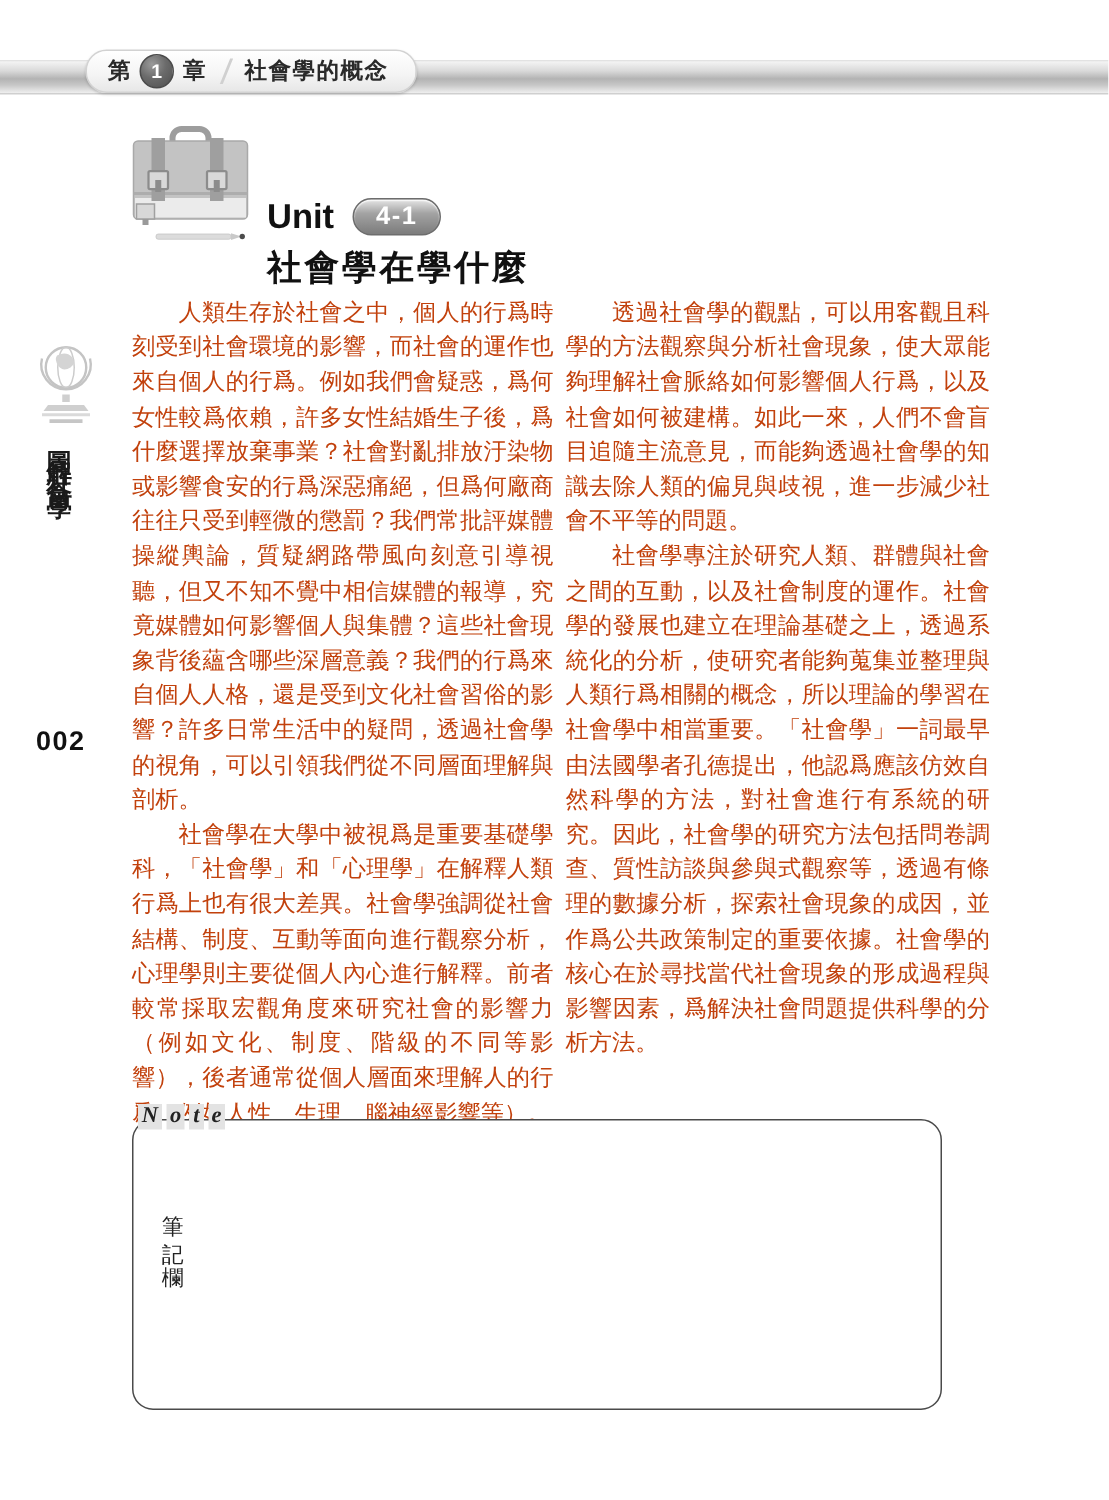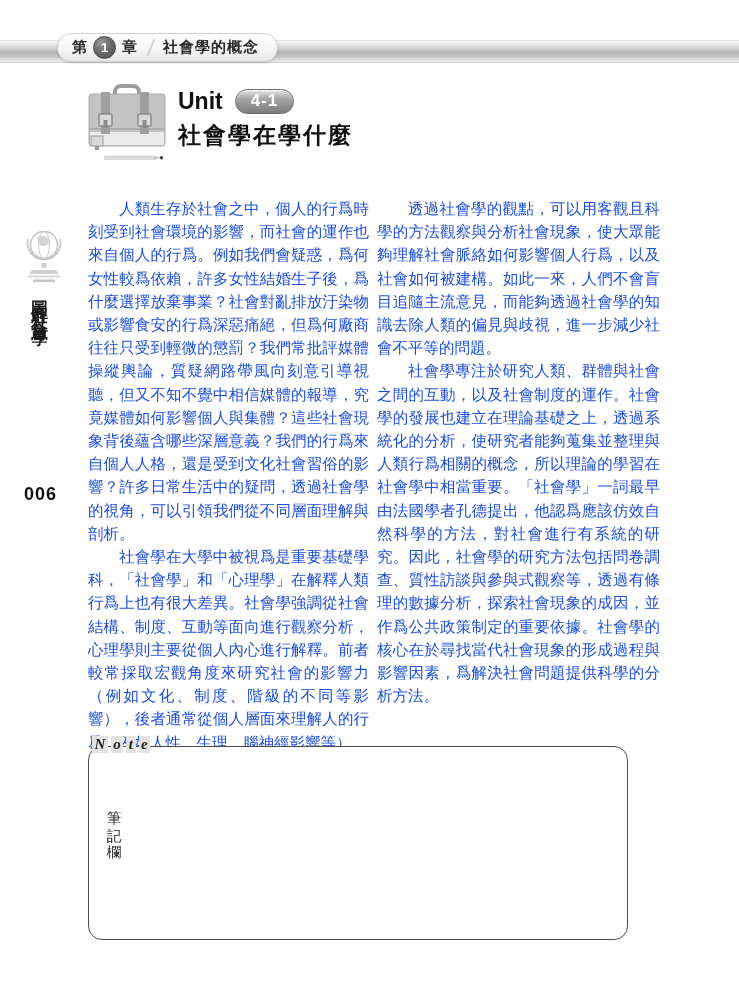--- a/index.html
+++ b/index.html
@@ -30,21 +30,21 @@
   }
   .chapter-divider{
     width:2px;height:17px;background:#d0d0d0;transform:skewX(-22deg);
     margin:0 11px 0 13px;
   }
   .chapter-title{font-size:15px;font-weight:700;color:#2a2a2a;letter-spacing:1px;}
 
   
   .unit-header{position:absolute;left:86px;top:84px;display:flex;}
   .bag-icon{width:84px;height:80px;}
-  .unit-text-block{margin-left:8px;}
+  .unit-text-block{margin-left:8px;margin-top:43px;}
   .unit-line{display:flex;align-items:center;margin-top:4px;}
   .unit-word{font-size:23px;font-weight:700;color:#111;}
   .unit-badge{
     margin-left:12px;padding:1px 15px 2px;border-radius:13px;
     background:linear-gradient(to bottom,#e6e6e6 0%,#a3a3a3 40%,#7c7c7c 100%);
     border:1px solid #6d6d6d;
     box-shadow:inset 0 1px 1px rgba(255,255,255,.85);
     color:#ffffff;font-size:17px;font-weight:700;letter-spacing:1px;
   }
   .unit-title{font-size:23px;font-weight:700;color:#111;margin-top:5px;letter-spacing:2px;}
@@ -58,21 +58,21 @@
   }
   .page-number{
     position:absolute;left:24px;top:484px;
     font-size:18px;font-weight:600;letter-spacing:1px;color:#111;
   }
 
   
   .col{
     position:absolute;top:197px;
     font-family:"Liberation Serif",serif;
-    font-size:15.5px;line-height:23.2px;color:#1d4ed8;
+    font-size:15.5px;line-height:23.2px;color:#c2410c;
     text-align:justify;
   }
   .col p{margin:0;text-indent:2em;}
   .col-left{left:88px;width:281px;}
   .col-right{left:377px;width:283px;}
 
   
   .note-box{
     position:absolute;left:88px;top:746px;width:538px;height:192px;
     border:1.5px solid #4a4a4a;border-radius:14px;background:#ffffff;
@@ -133,21 +133,21 @@
   <circle cx="24" cy="18" r="13.5" fill="none" stroke="#c4c4c4" stroke-width="1.6"></circle>
   <ellipse cx="24" cy="18" rx="5.5" ry="13.5" fill="none" stroke="#cccccc" stroke-width="1"></ellipse>
   <path d="M18 10 q6 -3 10 1 q3 4 -1 7 q-5 3 -8 -1 q-3 -4 -1 -7 Z" fill="#d4d4d4"></path>
   <path d="M8 12 a16.5 16.5 0 1 0 32 0" fill="none" stroke="#c4c4c4" stroke-width="1.6"></path>
   <rect x="21.5" y="36" width="5" height="5" fill="#cfcfcf"></rect>
   <path d="M12 43 h24 l3 4 h-30 Z" fill="#cfcfcf"></path>
   <rect x="8" y="48.5" width="32" height="2" fill="#dadada"></rect>
   <rect x="13" y="52.5" width="22" height="2.5" fill="#c6c6c6"></rect>
 </svg>
 <div class="side-book-title">圖解社會學</div>
-<div class="page-number">006</div>
+<div class="page-number">002</div>
 
 <div class="col col-left">
   <p>人類生存於社會之中，個人的行爲時刻受到社會環境的影響，而社會的運作也來自個人的行爲。例如我們會疑惑，爲何女性較爲依賴，許多女性結婚生子後，爲什麼選擇放棄事業？社會對亂排放汙染物或影響食安的行爲深惡痛絕，但爲何廠商往往只受到輕微的懲罰？我們常批評媒體操縱輿論，質疑網路帶風向刻意引導視聽，但又不知不覺中相信媒體的報導，究竟媒體如何影響個人與集體？這些社會現象背後蘊含哪些深層意義？我們的行爲來自個人人格，還是受到文化社會習俗的影響？許多日常生活中的疑問，透過社會學的視角，可以引領我們從不同層面理解與剖析。</p>
   <p>社會學在大學中被視爲是重要基礎學科，「社會學」和「心理學」在解釋人類行爲上也有很大差異。社會學強調從社會結構、制度、互動等面向進行觀察分析，心理學則主要從個人內心進行解釋。前者較常採取宏觀角度來研究社會的影響力（例如文化、制度、階級的不同等影響），後者通常從個人層面來理解人的行爲（例如人性、生理、腦神經影響等）。</p>
 </div>
 <div class="col col-right">
   <p>透過社會學的觀點，可以用客觀且科學的方法觀察與分析社會現象，使大眾能夠理解社會脈絡如何影響個人行爲，以及社會如何被建構。如此一來，人們不會盲目追隨主流意見，而能夠透過社會學的知識去除人類的偏見與歧視，進一步減少社會不平等的問題。</p>
   <p>社會學專注於研究人類、群體與社會之間的互動，以及社會制度的運作。社會學的發展也建立在理論基礎之上，透過系統化的分析，使研究者能夠蒐集並整理與人類行爲相關的概念，所以理論的學習在社會學中相當重要。「社會學」一詞最早由法國學者孔德提出，他認爲應該仿效自然科學的方法，對社會進行有系統的研究。因此，社會學的研究方法包括問卷調查、質性訪談與參與式觀察等，透過有條理的數據分析，探索社會現象的成因，並作爲公共政策制定的重要依據。社會學的核心在於尋找當代社會現象的形成過程與影響因素，爲解決社會問題提供科學的分析方法。</p>
 </div>
 

